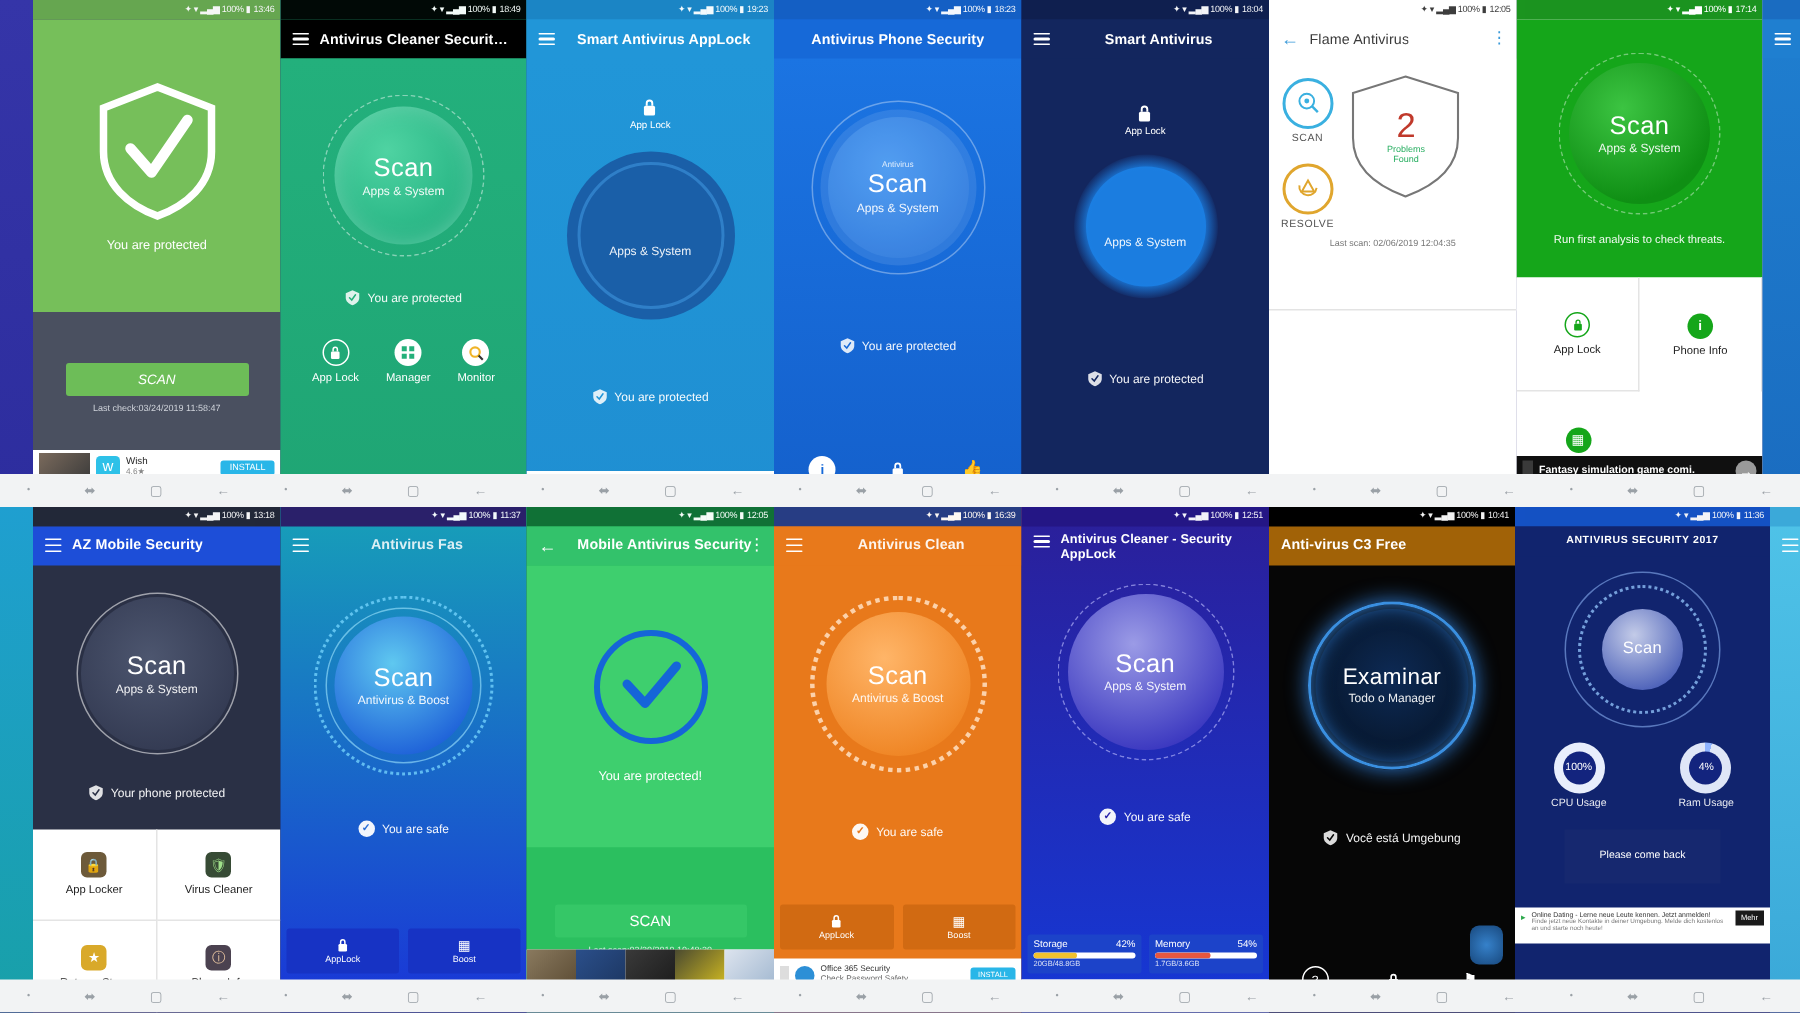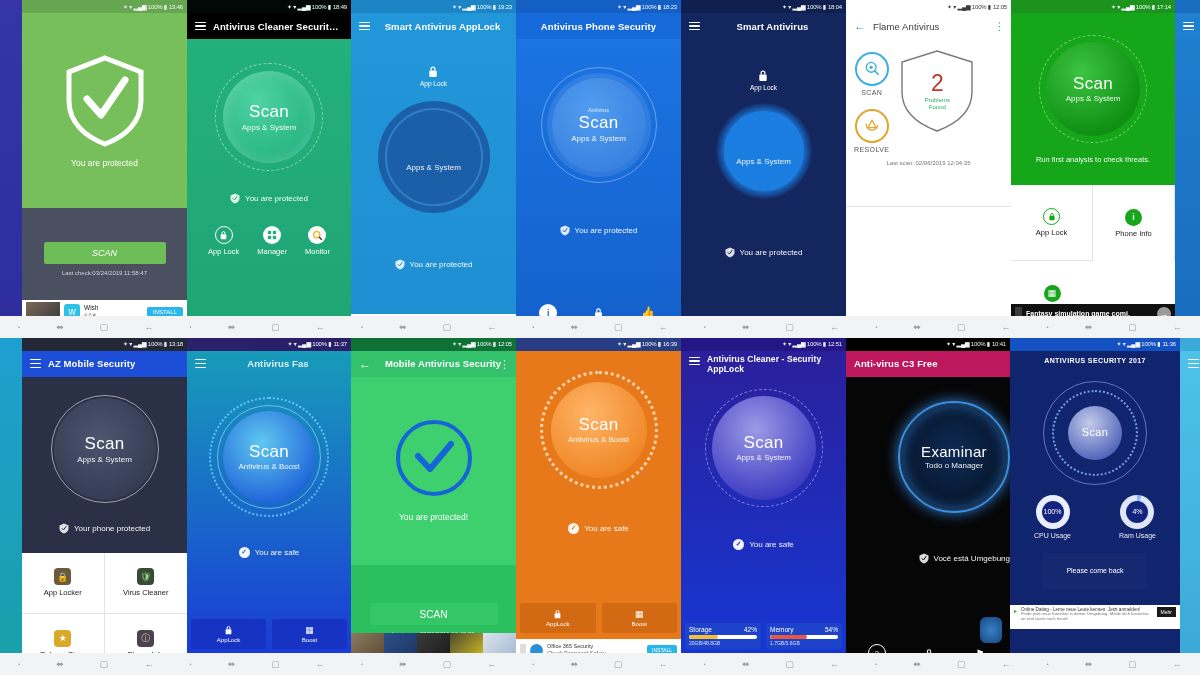--- a/index.html
+++ b/index.html
@@ -663,20 +663,28 @@
       </div>
       <div class="ad-note" style="position:absolute;bottom:0;left:0;right:0;height:14px;display:flex;
            align-items:center;justify-content:center;">Tap twice to dismiss ad</div>
     </div>
 
     <div class="panel" style="width:165px;display:flex;flex-direction:column;background:#e8791b;">
       <div class="statusbar" style="background:#1d3a8a;">
         <span class="sb-icons">✦ ▾ ▂▄▆ 100% ▮</span>
         <span>16:39</span>
       </div>
+      <div class="appbar center" style="background:#e8791b;">
+        <span class="ham">
+            <i></i>
+            <i></i>
+            <i></i>
+          </span>
+        <span class="ttl" style="opacity:.92;">Antivirus Clean</span>
+      </div>
       <div class="body" style="padding-top:20px;">
         <div class="scanwrap" style="width:118px;height:118px;">
           <div class="ring" style="width:118px;height:118px;border:3px dotted rgba(255,225,195,.85);"></div>
           <div class="scanbtn" style="width:96px;height:96px;background:radial-gradient(circle at 40% 32%,#ffb568,#ef8524 78%);">
             <div class="s1">Scan</div>
             <div class="s2">Antivirus &amp; Boost</div>
           </div>
         </div>
         <div class="protected" style="margin-top:34px;">
           <span class="checkcircle" style="color:#e8791b;">✓</span>
@@ -765,24 +773,24 @@
         <span style="font-size:7px;color:#333;flex:1;text-align:center;">eBook Office 365 Security</span>
         <div class="ad-arrow">→</div>
       </div>
     </div>
 
     <div class="panel" style="width:164px;display:flex;flex-direction:column;background:#060606;">
       <div class="statusbar" style="background:#000;">
         <span class="sb-icons">✦ ▾ ▂▄▆ 100% ▮</span>
         <span>10:41</span>
       </div>
-      <div class="appbar" style="background:#be185d;text-align:right;">
+      <div class="appbar" style="background:#a16207;text-align:right;">
         <span class="ttl">Anti-virus C3 Free</span>
       </div>
-      <div class="body" style="padding-top:24px;align-items:flex-end;">
+      <div class="body" style="padding-top:24px;">
         <div class="scanwrap" style="width:112px;height:112px;">
           <div class="ring" style="width:112px;height:112px;border:2px solid #3a8fe0;
                box-shadow:0 0 14px #2f7ad0, 0 0 14px #2f7ad0 inset;"></div>
           <div class="scanbtn" style="width:102px;height:102px;background:radial-gradient(circle at 50% 45%,#0d2a55,#061427 80%);">
             <div class="s1" style="font-size:15px;">Examinar</div>
             <div class="s2">Todo o Manager</div>
           </div>
         </div>
         <div class="protected" style="margin-top:40px;">
           <svg class="shieldicon" viewBox="0 0 20 22">

